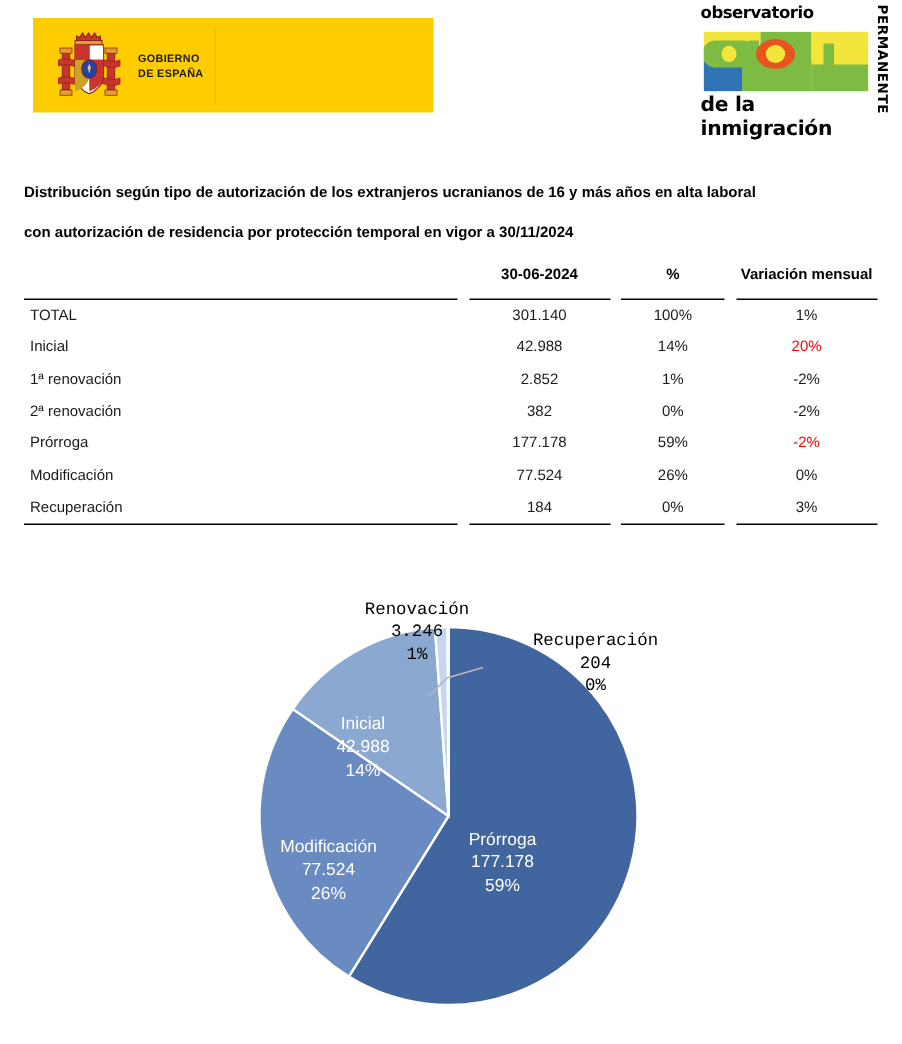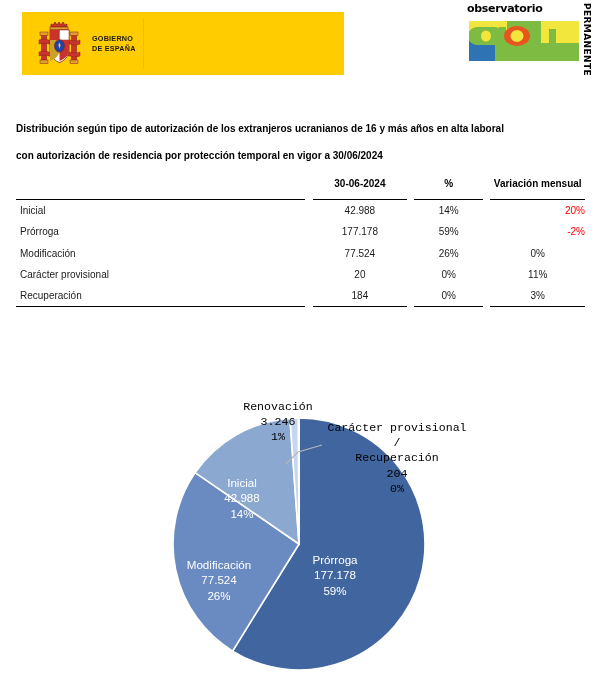--- a/index.html
+++ b/index.html
@@ -20,21 +20,21 @@
   
   #header-band {
     position: absolute;
     left: 0; top: 0;
     width: 601px;
     height: 92px;
   }
   #gob-logo {
     position: absolute;
     left: 22px; top: 12px;
-    width: 322px;
+    width: 267px;
     height: 63px;
     background: #FFCC00;
     display: flex;
     align-items: center;
   }
   #gob-shield {
     width: 44px;
     height: 52px;
     margin-left: 16px;
     margin-right: 10px;
@@ -139,21 +139,21 @@
   }
   thead th.col-label { border-bottom: 1.3px solid #000; }
   tbody td {
     height: 21.3px;
     font-size: 10px;
     color: #1a1a1a;
   }
   tbody tr:last-child td { border-bottom: 1.3px solid #000; }
   tbody tr:last-child td.gap { border-bottom: none; }
   td.gap, th.gap { width: 8px; border-bottom: none !important; }
-  .neg { color: #FF0000; text-align: right; }
+  .neg { color: #FF0000; }
 
   
   #pie-chart-area {
     position: absolute;
     left: 0; top: 392px;
     width: 601px;
     height: 300px;
   }
   #pie-svg { display: block; }
   .pie-callout {
@@ -233,76 +233,95 @@
         <rect x="30" y="6" width="7" height="32" fill="#7DBB42"></rect>
 
         <ellipse cx="48" cy="15" rx="13" ry="10" fill="#E8541E"></ellipse>
         <ellipse cx="48" cy="15" rx="6.5" ry="6" fill="#F2E63C"></ellipse>
 
         <rect x="80" y="8" width="7" height="22" fill="#7DBB42"></rect>
         <circle cx="83.5" cy="3.5" r="3.5" fill="#F2E63C"></circle>
         <rect x="95" y="0" width="15" height="14" fill="#F2E63C"></rect>
       </svg>
     </div>
+    <div id="opi-bottom">de la inmigración</div>
   </div>
 </div>
 
 <div id="doc-title">
   <div>Distribución según tipo de autorización de los extranjeros ucranianos de 16 y más años en alta laboral</div>
-  <div>con autorización de residencia por protección temporal en vigor a 30/06/2024</div>
+  <div>con autorización de residencia por protección temporal en vigor a 30/11/2024</div>
 </div>
 
 <table id="data-table">
   <thead>
     <tr>
       <th class="col-label"></th>
       <th class="gap"></th>
       <th class="col-value">30-06-2024</th>
       <th class="gap"></th>
       <th class="col-pct">%</th>
       <th class="gap"></th>
       <th class="col-var">Variación mensual</th>
     </tr>
   </thead>
   <tbody id="table-body">
       <tr>
+        <td class="col-label">TOTAL</td>
+        <td class="gap"></td>
+        <td class="col-value">301.140</td>
+        <td class="gap"></td>
+        <td class="col-pct">100%</td>
+        <td class="gap"></td>
+        <td class="col-var">1%</td>
+      </tr>
+      <tr>
         <td class="col-label">Inicial</td>
         <td class="gap"></td>
         <td class="col-value">42.988</td>
         <td class="gap"></td>
         <td class="col-pct">14%</td>
         <td class="gap"></td>
         <td class="col-var neg">20%</td>
       </tr>
       <tr>
+        <td class="col-label">1ª renovación</td>
+        <td class="gap"></td>
+        <td class="col-value">2.852</td>
+        <td class="gap"></td>
+        <td class="col-pct">1%</td>
+        <td class="gap"></td>
+        <td class="col-var">-2%</td>
+      </tr>
+      <tr>
+        <td class="col-label">2ª renovación</td>
+        <td class="gap"></td>
+        <td class="col-value">382</td>
+        <td class="gap"></td>
+        <td class="col-pct">0%</td>
+        <td class="gap"></td>
+        <td class="col-var">-2%</td>
+      </tr>
+      <tr>
         <td class="col-label">Prórroga</td>
         <td class="gap"></td>
         <td class="col-value">177.178</td>
         <td class="gap"></td>
         <td class="col-pct">59%</td>
         <td class="gap"></td>
         <td class="col-var neg">-2%</td>
       </tr>
       <tr>
         <td class="col-label">Modificación</td>
         <td class="gap"></td>
         <td class="col-value">77.524</td>
         <td class="gap"></td>
         <td class="col-pct">26%</td>
         <td class="gap"></td>
         <td class="col-var">0%</td>
-      </tr>
-      <tr>
-        <td class="col-label">Carácter provisional</td>
-        <td class="gap"></td>
-        <td class="col-value">20</td>
-        <td class="gap"></td>
-        <td class="col-pct">0%</td>
-        <td class="gap"></td>
-        <td class="col-var">11%</td>
       </tr>
       <tr>
         <td class="col-label">Recuperación</td>
         <td class="gap"></td>
         <td class="col-value">184</td>
         <td class="gap"></td>
         <td class="col-pct">0%</td>
         <td class="gap"></td>
         <td class="col-var">3%</td>
       </tr>
@@ -321,21 +340,20 @@
     <polyline id="renovacion-leader" points="286,72 298,60 322,53" fill="none" stroke="#b7b7b7" stroke-width="1.1"></polyline>
   </svg>
 
   <div class="pie-callout" id="callout-renovacion">
     <div>Renovación</div>
     <div>3.246</div>
     <div>1%</div>
   </div>
 
   <div class="pie-callout" id="callout-provisional">
-    <div>Carácter provisional /</div>
     <div>Recuperación</div>
     <div>204</div>
     <div>0%</div>
   </div>
 
   <div class="pie-inner-label" id="label-prorroga">
     <div>Prórroga</div>
     <div>177.178</div>
     <div>59%</div>
   </div>

